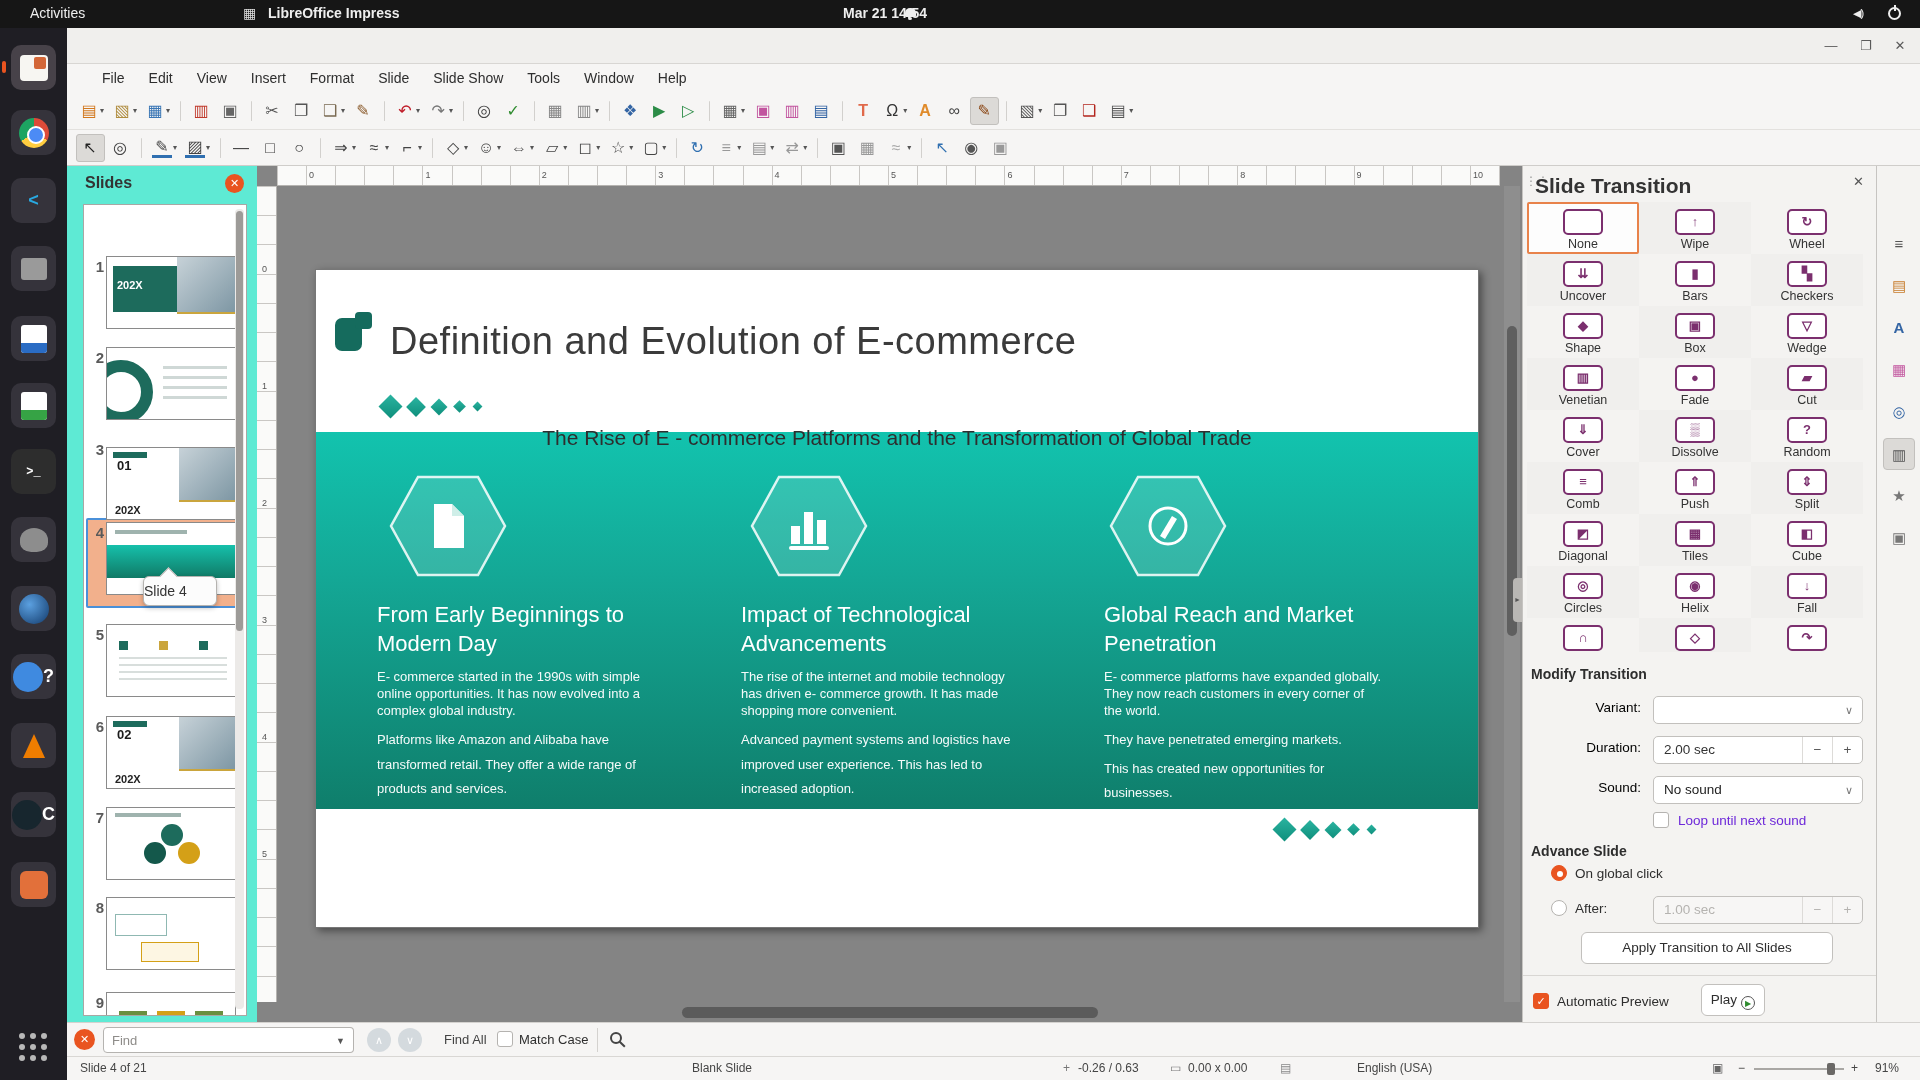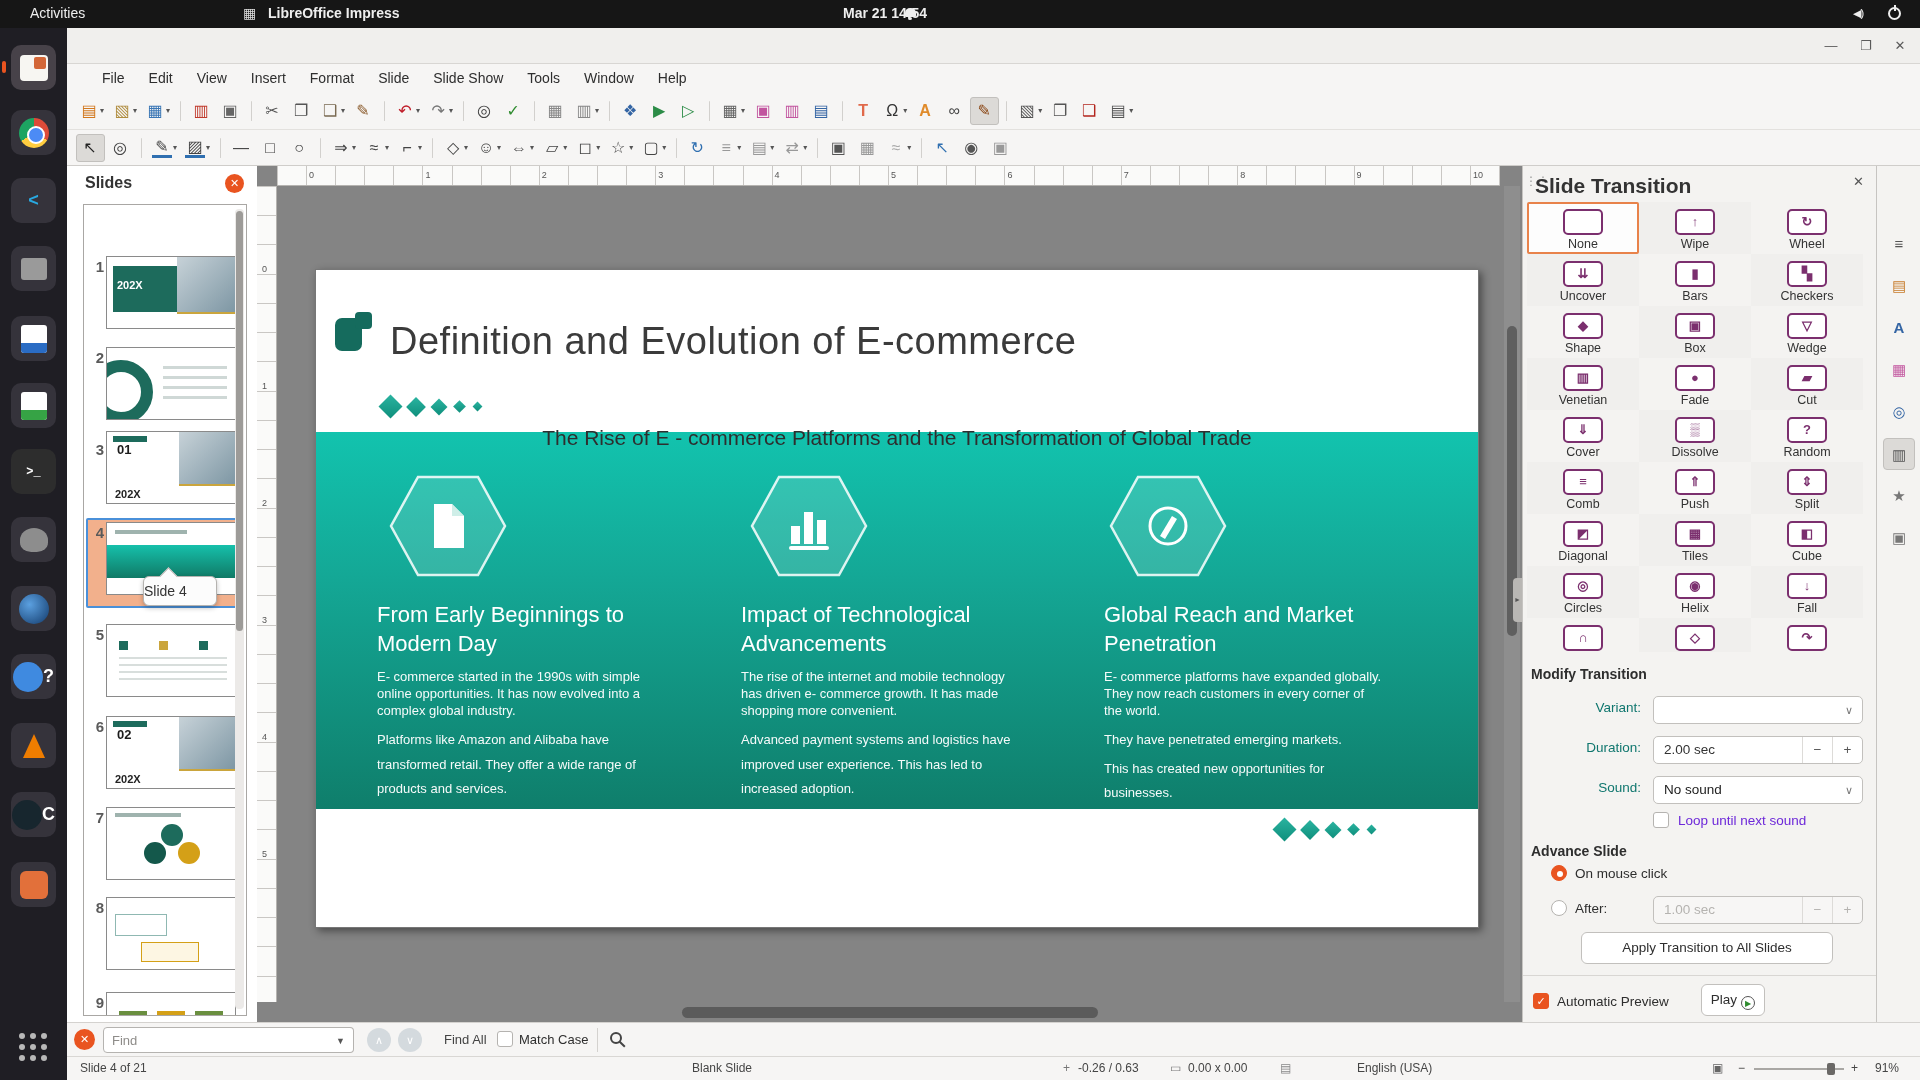--- a/index.html
+++ b/index.html
@@ -50,21 +50,21 @@
   #tb2{top:130px;height:36px;border-bottom:1px solid #cfcdca}
   .tb-cell{display:flex;align-items:center;height:28px;padding:0 3px;border-radius:3px;margin:0 1px;font-size:16px}
   .tb-cell .g{width:20px;text-align:center}
   .tb-cell .dda{font-size:8px;color:#555;margin-left:1px}
   .tb-cell.sep{width:1px;height:20px;background:#d2d0cd;padding:0;margin:0 6px}
   .tb-cell.active{background:#dcdad7;border:1px solid #c2c0bd}
   .tb-cell.cbar .g{border-bottom:3px solid #2f6fb0;line-height:17px}
   
   #main{position:absolute;left:67px;top:166px;width:1853px;height:856px;background:#848484}
   
-  #panel{position:absolute;left:0;top:0;width:224px;height:856px;background:#ffffff;border-right:2px solid #7f1d1d}
+  #panel{position:absolute;left:0;top:0;width:224px;height:856px;background:#5eead4;border-right:2px solid #7f1d1d}
   #panel .ph{position:absolute;left:18px;top:8px;font-size:16px;font-weight:700;color:#333}
   #panel .pclose{position:absolute;left:158px;top:8px;width:19px;height:19px;border-radius:50%;background:#e95420;color:#fff;font-size:11px;text-align:center;line-height:19px}
   #listbox{position:absolute;left:16px;top:38px;width:164px;height:812px;background:#fff;border:1px solid #a9a7a4;overflow:hidden}
   .snum{position:absolute;left:2px;width:18px;text-align:right;font-size:15px;font-weight:700;color:#5a5a5a}
   .thumb{position:absolute;left:22px;width:130px;height:73px;background:#fff;border:1px solid #8a8a8a;overflow:hidden}
   .thumb .t-big{position:absolute;color:#fff;font-weight:700;font-size:11px;left:10px;top:22px;z-index:2}
   .thumb .t-big2{position:absolute;left:8px;bottom:3px;color:#222;font-weight:700;font-size:11px;z-index:2}
   .kind-title::before{content:"";position:absolute;left:6px;top:9px;width:64px;height:46px;background:#1d6b5c}
   .kind-title::after{content:"";position:absolute;right:0;top:0;width:58px;height:55px;background:linear-gradient(135deg,#c7d2d8,#7e97a4);border-bottom:2px solid #caa53d}
   .kind-toc::before{content:"";position:absolute;left:-18px;top:12px;width:40px;height:40px;border-radius:50%;border:12px solid #1d6b5c}
@@ -118,21 +118,21 @@
   #rpanel .rh{position:absolute;left:12px;top:8px;font-weight:700;font-size:21px}
   #rpanel .rdots{position:absolute;left:2px;top:8px;color:#999;font-size:12px}
   #rpanel .rclose{position:absolute;right:12px;top:8px;color:#555;font-size:13px}
   #trgrid{position:absolute;left:4px;top:36px;width:344px;height:450px;overflow:hidden;display:flex;flex-wrap:wrap}
   .trcell{width:112px;height:52px;text-align:center;padding-top:5px;border:2px solid transparent}
   .trcell:nth-child(even){background:#f0efed}
   .trcell.selected{border-color:#e8824a;border-radius:2px;background:#fdfdfd}
   .tricon{width:40px;height:26px;margin:0 auto;border:2px solid #7b2f6e;border-radius:5px;background:#fff;color:#7b2f6e;font-size:13px;font-weight:700;line-height:22px}
   .trlabel{font-size:12.5px;color:#333;margin-top:2px}
   .sect{position:absolute;left:8px;font-weight:700;font-size:14px;color:#2e2e2e}
-  .flabel{position:absolute;font-size:13.5px;color:#0f766e;text-align:right;width:110px}
+  .flabel{position:absolute;font-size:13.5px;color:#000000;text-align:right;width:110px}
   .field{position:absolute;left:130px;width:210px;height:28px;background:#fff;border:1px solid #c2c0bd;border-radius:5px;font-size:13.5px;color:#222;line-height:26px;padding-left:10px}
   .field .chev{position:absolute;right:9px;top:0;color:#777;font-size:11px}
   .spin{position:absolute;left:130px;width:210px;height:28px;background:#fff;border:1px solid #c2c0bd;border-radius:5px;line-height:26px;font-size:13.5px}
   .spin .val{padding-left:10px}
   .spin .sbtn{position:absolute;top:0;width:30px;height:26px;text-align:center;color:#555;border-left:1px solid #dddbd8}
   .spin.disabled{color:#a9a7a4;background:#f7f6f5}
   .spin.disabled .val,.spin.disabled .sbtn{color:#b5b3b0}
   .cbox{position:absolute;width:16px;height:16px;border:1px solid #b5b3b0;border-radius:3px;background:#fff}
   .cbox.on{background:#e95420;border-color:#e95420;color:#fff;font-size:11px;text-align:center;line-height:15px}
   .radio{position:absolute;width:16px;height:16px;border:1px solid #b5b3b0;border-radius:50%;background:#fff}
@@ -689,21 +689,21 @@
           <div>
             <span class="snum" style=";top:144px">2</span>
             <div class="thumb kind-toc" style=";top:142px">
               <span class="t-big"></span>
               <span class="t-big2"></span>
             </div>
           </div>
 
           <div>
             <span class="snum" style=";top:236px">3</span>
-            <div class="thumb kind-chapter" style=";top:226px">
+            <div class="thumb kind-chapter" style=";top:242px">
               <span class="t-big">01</span>
               <span class="t-big2">202X</span>
             </div>
           </div>
 
           <div>
             <span class="snum" style=";top:319px">4</span>
             <div class="thumb kind-current" style=";top:317px">
               <span class="t-big"></span>
               <span class="t-big2"></span>
@@ -1007,21 +1007,21 @@
     <span class="flabel" style="left:8px;top:614px">Sound:</span>
     <div class="field" style="top:610px">
       <span>No sound</span>
       <span class="chev">∨</span>
     </div>
     <span class="cbox" style="left:130px;top:646px"></span>
     <span class="rlbl dim" style="left:155px;top:647px">Loop until next sound</span>
 
     <div class="sect" style="top:677px">Advance Slide</div>
     <span class="radio on" style="left:28px;top:699px"></span>
-    <span class="rlbl" style="left:52px;top:700px">On mouse click</span>
+    <span class="rlbl" style="left:52px;top:700px">On global click</span>
     <span class="radio" style="left:28px;top:734px"></span>
     <span class="rlbl" style="left:52px;top:735px">After:</span>
     <div class="spin disabled" style="top:730px">
       <span class="val">1.00 sec</span>
       <span class="sbtn" style="right:30px">−</span>
       <span class="sbtn" style="right:0">+</span>
     </div>
     <div class="btn" style="left:58px;top:766px;width:252px;height:32px;line-height:30px">Apply Transition to All Slides</div>
     <div id="rdivider"></div>
     <span class="cbox on" style="left:10px;top:827px">✓</span>

